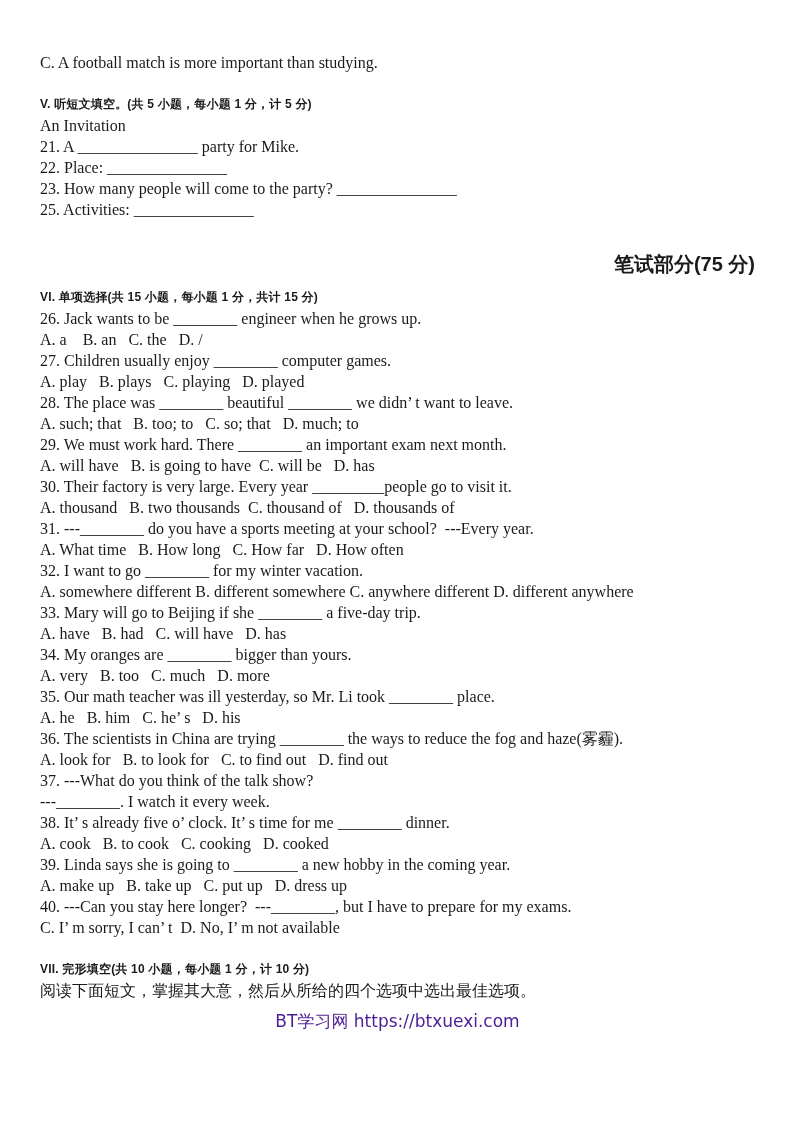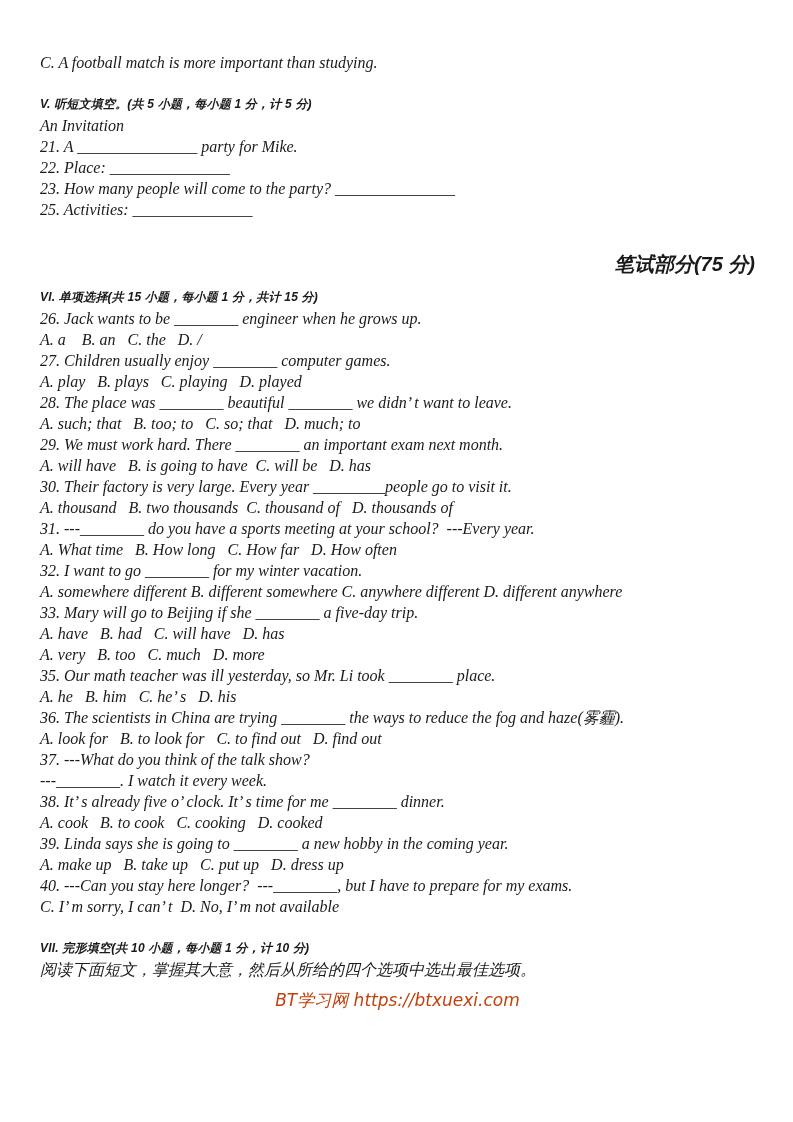--- a/index.html
+++ b/index.html
@@ -8,21 +8,20 @@
     width: 793px;
     height: 1122px;
     margin: 0 auto;
     background: #ffffff;
     box-sizing: border-box;
     padding: 52px 38px 0 40px;
     font-family: "Liberation Serif", serif;
     font-size: 16px;
     color: #1a1a1a;
     overflow: hidden;
-    font-style: italic;
   }
   .line {
     line-height: 21px;
     min-height: 21px;
     white-space: pre-wrap;
   }
   .line.heading {
     font-weight: 700;
     font-family: "Liberation Sans", sans-serif;
     font-size: 12px;
@@ -70,33 +69,34 @@
       <div class="line normal">29. We must work hard. There ________ an important exam next month.</div>
       <div class="line normal">A. will have   B. is going to have  C. will be   D. has</div>
       <div class="line normal">30. Their factory is very large. Every year _________people go to visit it.</div>
       <div class="line normal">A. thousand   B. two thousands  C. thousand of   D. thousands of</div>
       <div class="line normal">31. ---________ do you have a sports meeting at your school?  ---Every year.</div>
       <div class="line normal">A. What time   B. How long   C. How far   D. How often</div>
       <div class="line normal">32. I want to go ________ for my winter vacation.</div>
       <div class="line normal">A. somewhere different B. different somewhere C. anywhere different D. different anywhere</div>
       <div class="line normal">33. Mary will go to Beijing if she ________ a five-day trip.</div>
       <div class="line normal">A. have   B. had   C. will have   D. has</div>
+      <div class="line normal">34. My oranges are ________ bigger than yours.</div>
       <div class="line normal">A. very   B. too   C. much   D. more</div>
       <div class="line normal">35. Our math teacher was ill yesterday, so Mr. Li took ________ place.</div>
       <div class="line normal">A. he   B. him   C. he’ s   D. his</div>
       <div class="line normal">36. The scientists in China are trying ________ the ways to reduce the fog and haze(雾霾).</div>
       <div class="line normal">A. look for   B. to look for   C. to find out   D. find out</div>
       <div class="line normal">37. ---What do you think of the talk show?</div>
       <div class="line normal">---________. I watch it every week.</div>
       <div class="line normal">38. It’ s already five o’ clock. It’ s time for me ________ dinner.</div>
       <div class="line normal">A. cook   B. to cook   C. cooking   D. cooked</div>
       <div class="line normal">39. Linda says she is going to ________ a new hobby in the coming year.</div>
       <div class="line normal">A. make up   B. take up   C. put up   D. dress up</div>
       <div class="line normal">40. ---Can you stay here longer?  ---________, but I have to prepare for my exams.</div>
       <div class="line normal">C. I’ m sorry, I can’ t  D. No, I’ m not available</div>
       <div class="line spacer"></div>
       <div class="line heading">VII. 完形填空(共 10 小题，每小题 1 分，计 10 分)</div>
       <div class="line normal">阅读下面短文，掌握其大意，然后从所给的四个选项中选出最佳选项。</div>
     </div>
-  <div class="watermark" style="color: #c2410c;">
+  <div class="watermark" style="color: #4c1d95;">
     <span>BT学习网 https://btxuexi.com</span>
   </div>
 </div>
 
 </body></html>

